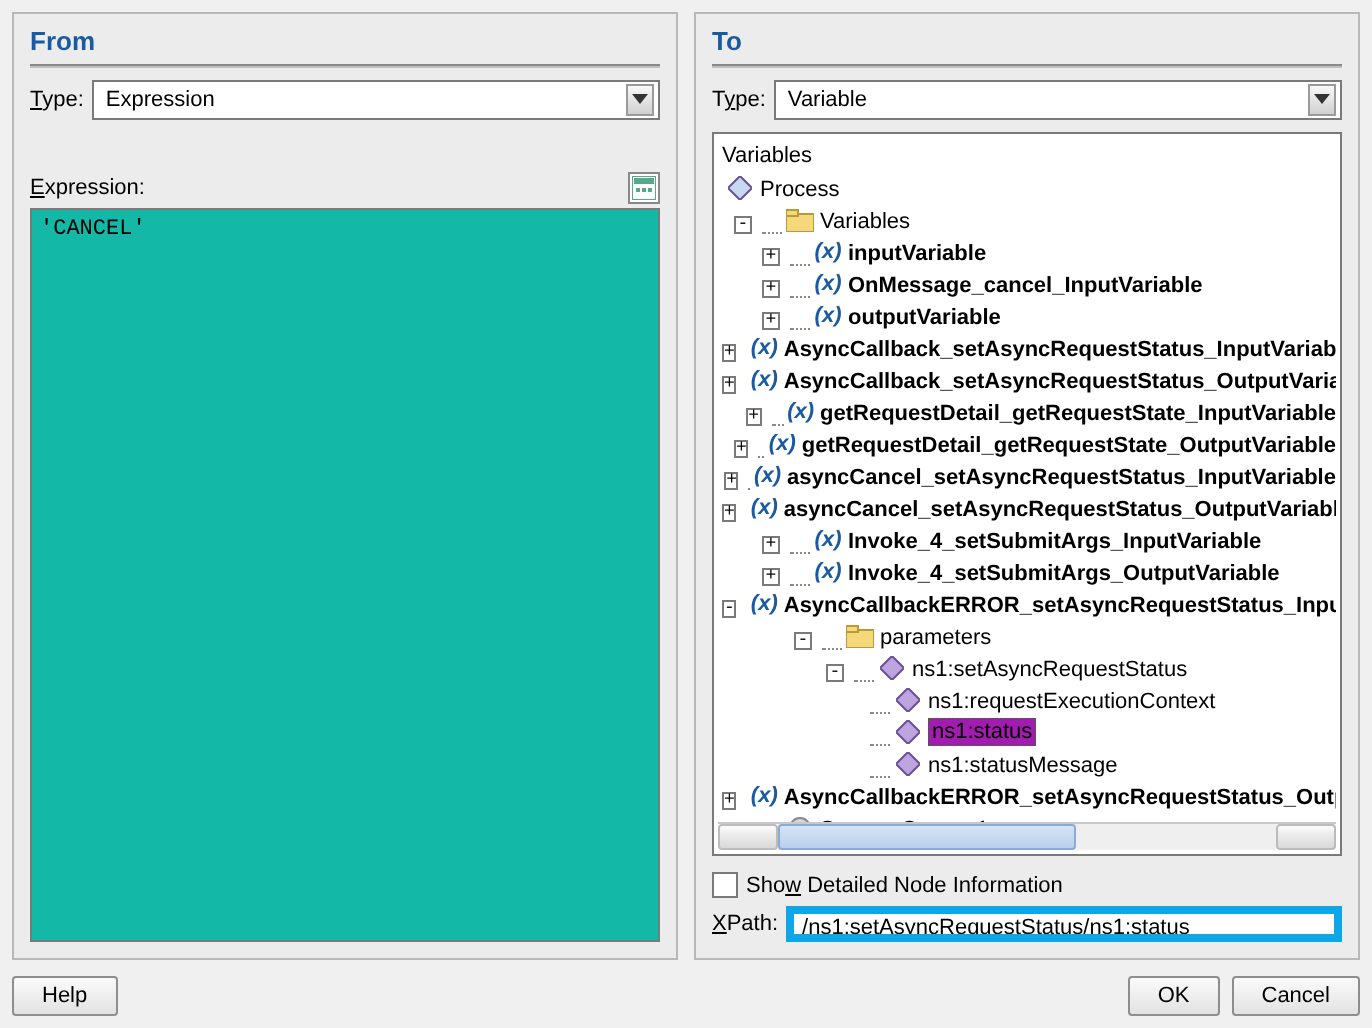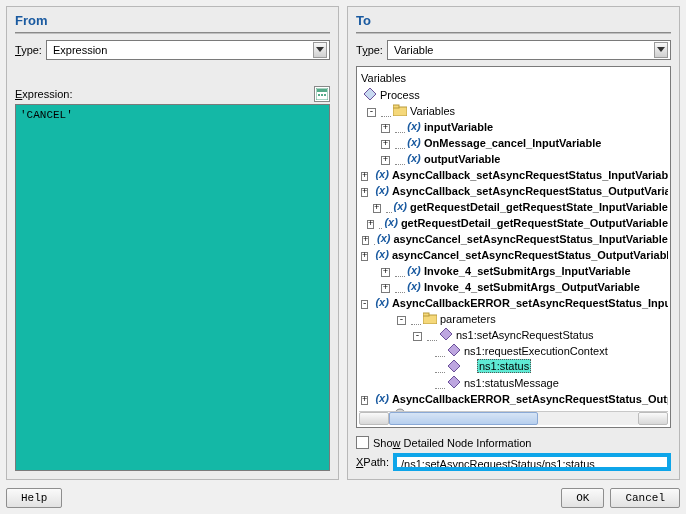--- a/index.html
+++ b/index.html
@@ -143,21 +143,21 @@
     display: inline-flex; align-items: center; justify-content: center;
     margin-right: 3px;
   }
   .ico-x { color:#1a5aa0; font-style: italic; font-weight: bold; font-size: 11px;}
   .ico-x::before { content:"("; color:#1a5aa0;}
   .ico-x::after { content:")"; color:#1a5aa0;}
   .ico-x span { font-style: italic; }
   .ico-folder svg, .ico-diamond svg, .ico-scope svg { display:block }
   .node .txt { font-size: 11px; }
   .node .txt.bold { font-weight: bold; }
-  .node .txt.sel { border: 1px dotted #555; background:#5eead4; padding: 0 1px; margin-left: 13px;}
+  .node .txt.sel { border: 1px dotted #555; background:#a21caf; padding: 0 1px;}
   .scrollbar {
     height: 14px;
     border-top: 1px solid #c8c8c8;
     display: flex;
   }
   .scrollbar .btn {
     width: 14px; background: linear-gradient(#fafafa,#d8d8d8);
     border: 1px solid #bcbcbc;
     display: flex; align-items: center; justify-content: center;
   }
@@ -192,21 +192,20 @@
     justify-content: space-between;
     align-items: center;
     padding-top: 8px;
   }
   .btn {
     background: linear-gradient(#fafafa,#e2e2e2);
     border: 1px solid #8e8e8e;
     padding: 3px 14px;
     font-size: 11px;
     border-radius: 2px;
-    font-family: Liberation Mono, monospace;
   }
   .btn-row { display:flex; gap:6px;}
   .indent { display:inline-block; }
 </style>
 </head>
 <body>
 
 <div class="dialog">
   <div class="panels">
 

